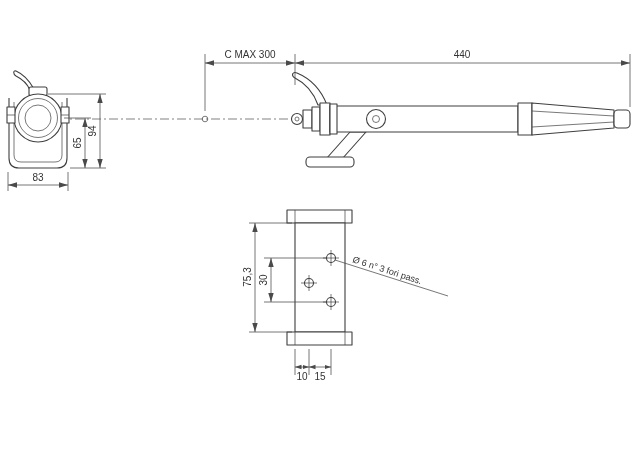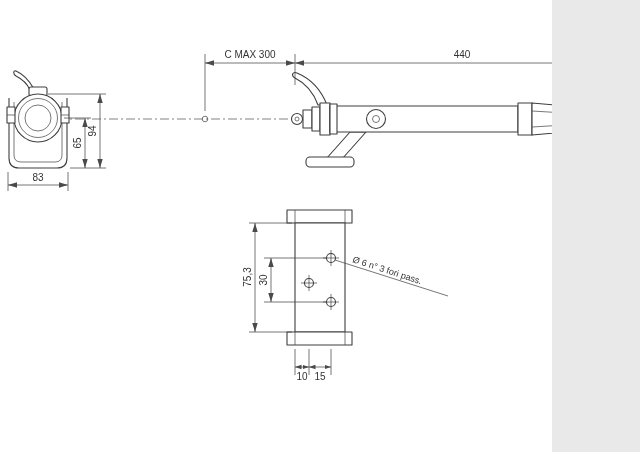--- a/index.html
+++ b/index.html
@@ -1,17 +1,17 @@
 <!DOCTYPE html>
 <html><head>
 <meta charset="utf-8">
 <style>
   html,body { margin:0; padding:0; background:#e9e9e9; }
   .sheet {
-    position:relative; width:552px; height:452px; background:#ffffff;
+    position:relative; width:640px; height:452px; background:#ffffff;
     overflow:hidden; font-family:"Liberation Sans", sans-serif;
   }
   svg { position:absolute; left:0; top:0; }
   .ol  { fill:#ffffff; stroke:#3f3f3f; stroke-width:1.1; stroke-linejoin:round; }
   .ln  { fill:none;    stroke:#3f3f3f; stroke-width:1.1; stroke-linejoin:round; }
   .thin{ fill:none;    stroke:#3f3f3f; stroke-width:0.7; }
   .dim { fill:none;    stroke:#4a4a4a; stroke-width:0.75; }
   .cl  { fill:none;    stroke:#4a4a4a; stroke-width:0.7; stroke-dasharray:9 3 2 3; }
   text { font-family:"Liberation Sans", sans-serif; font-size:10px; fill:#333333; }
   .note{ font-size:9px; }

